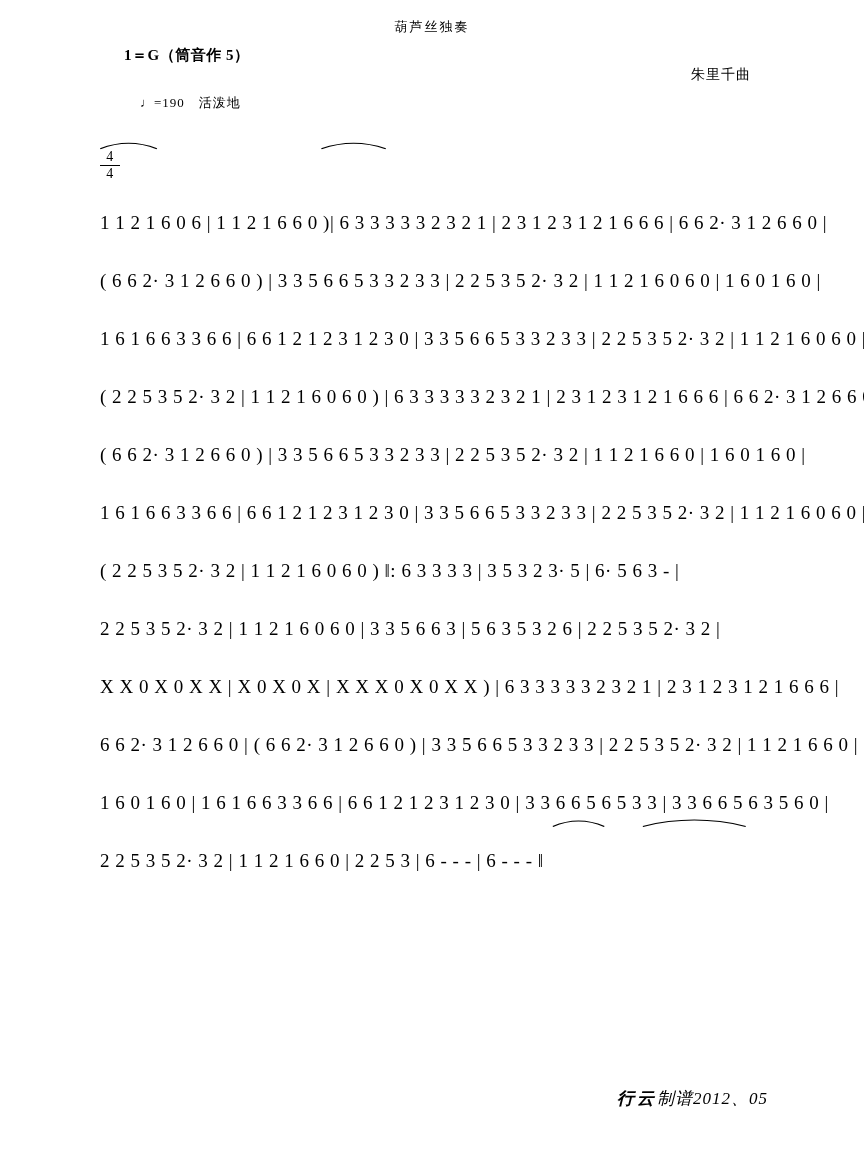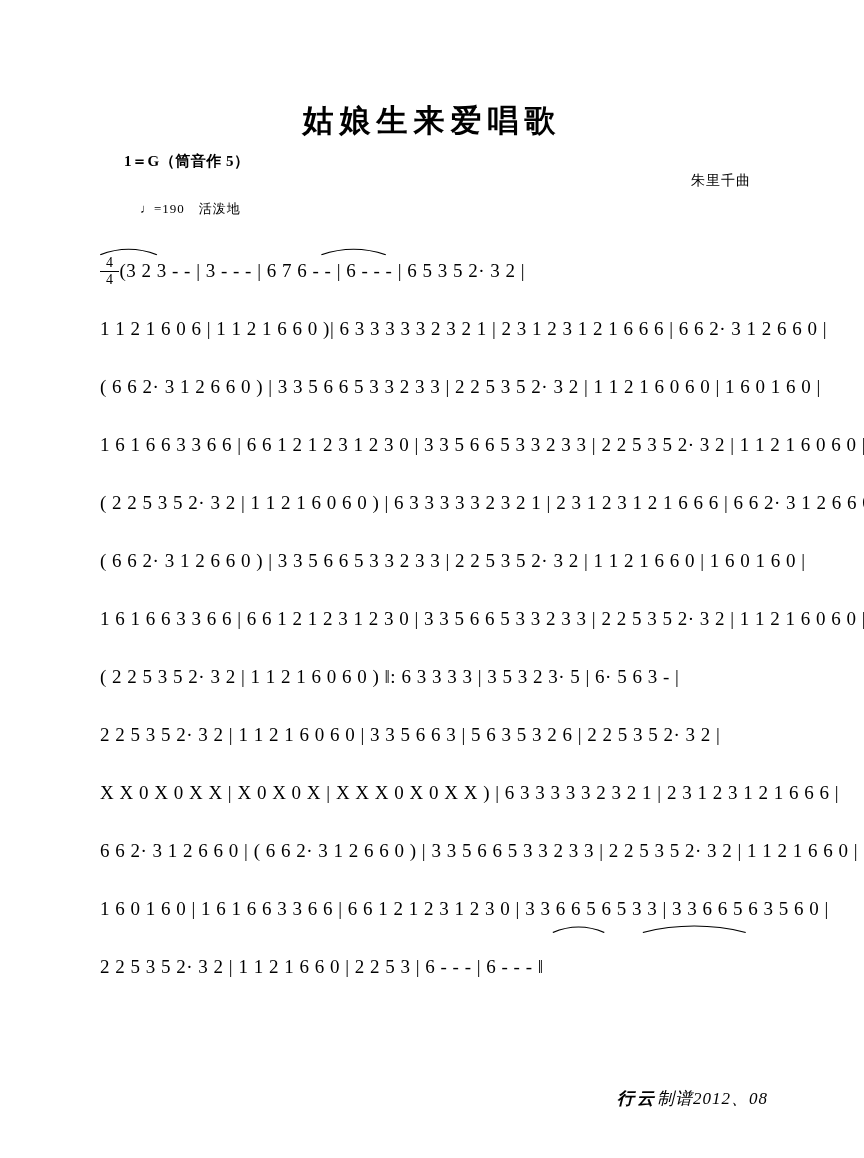--- a/index.html
+++ b/index.html
@@ -125,39 +125,38 @@
     position: absolute;
     left: 0; top: 0; width: 100%; height: 100%;
     pointer-events: none;
   }
 </style>
 </head>
 <body>
 
 <div class="page">
 
-  <h1 class="title">姑娘生来爱唱歌</h1>
+  <div class="subtitle">葫芦丝独奏</div>
 
   <div class="meta-row">
     <div class="key-sig">1＝G（筒音作 5）</div>
     <div class="composer">朱里千曲</div>
     <div class="tempo">
       <span class="note">♩=190</span>
       <span class="mark">活泼地</span>
     </div>
   </div>
 
   <div class="score">
 
     <div class="line">
       <span class="timesig">
         <span class="num">4</span>
         <span class="den">4</span>
       </span>
-      <span class="content">(3 2  3  - -  | 3  - - -  | 6 7  6  - -  | 6  - - -  | 6 5  3 5  2·   3 2 |</span>
     </div>
 
     <div class="line">
       <span class="content">1 1  2 1 6 0 6 | 1 1  2 1  6 6 0 )| 6 3 3  3 3  3 2 3  2 1 | 2 3 1  2 3 1  2 1 6  6 6 | 6 6  2· 3  1 2 6  6 0 |</span>
     </div>
     <div class="line">
       <span class="content">( 6 6  2· 3  1 2 6  6 0 ) | 3 3 5  6 6 5  3 3 2  3 3 | 2 2  5 3 5  2·  3 2 | 1 1  2 1  6 0  6 0 | 1 6 0  1 6 0 |</span>
     </div>
     <div class="line">
       <span class="content">1 6 1  6 6  3 3  6 6 | 6 6 1  2 1  2 3 1 2  3 0 | 3 3 5  6 6 5  3 3 2  3 3 | 2 2  5 3 5  2·  3 2 | 1 1  2 1  6 0  6 0 |</span>
@@ -192,16 +191,16 @@
 
     <svg class="slurs" viewBox="0 0 672 830" preserveAspectRatio="none">
       <path d="M78,14 Q100,2 122,14" stroke="#000" fill="none" stroke-width="1.2"></path>
       <path d="M250,14 Q275,2 300,14" stroke="#000" fill="none" stroke-width="1.2"></path>
       <path d="M430,760 Q450,748 470,760" stroke="#000" fill="none" stroke-width="1.2"></path>
       <path d="M500,760 Q540,746 580,760" stroke="#000" fill="none" stroke-width="1.2"></path>
     </svg>
   </div>
 
   <div class="footer">
-    <span class="sealname">行云</span><span>制谱2012、08</span>
+    <span class="sealname">行云</span><span>制谱2012、05</span>
   </div>
 
 </div>
 
 </body></html>

